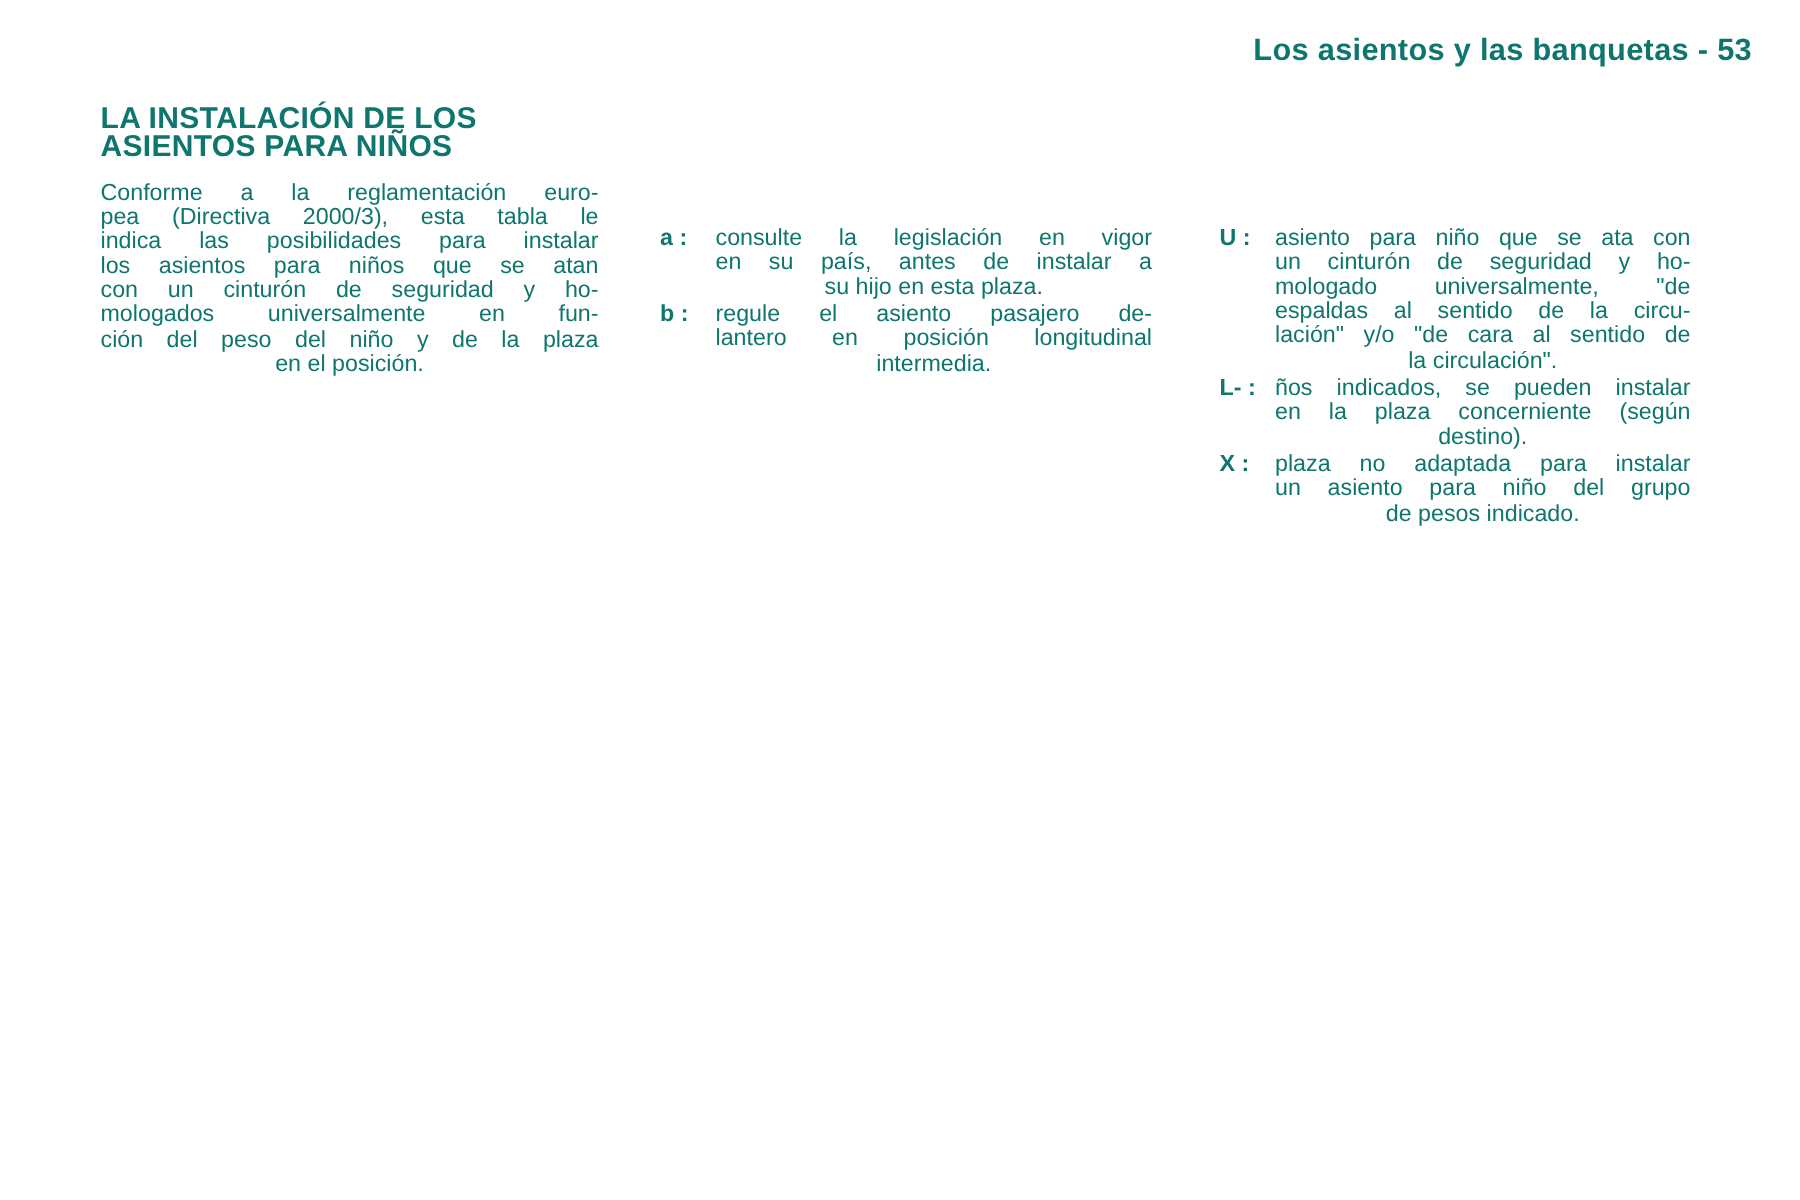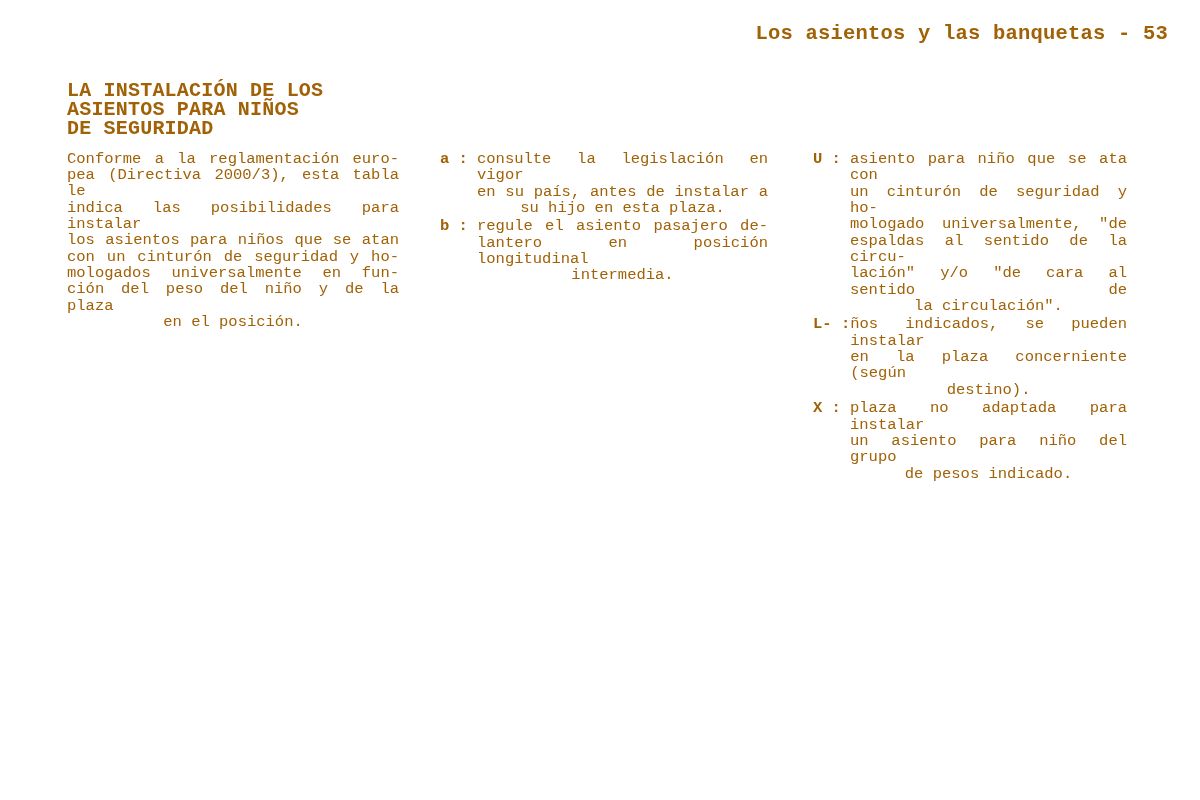--- a/index.html
+++ b/index.html
@@ -6,34 +6,34 @@
     margin: 0;
     padding: 0;
     background: #ffffff;
   }
   .page {
     position: relative;
     width: 1200px;
     height: 800px;
     background: #ffffff;
     overflow: hidden;
-    font-family: Liberation Mono, monospace;
-    color: #a16207;
+    font-family: Liberation Sans, sans-serif;
+    color: #0f766e;
   }
   .hdr {
     position: absolute;
     top: 22px;
     right: 32px;
     font-size: 20.5px;
     font-weight: 700;
     letter-spacing: 0.2px;
     white-space: nowrap;
   }
   .col { position: absolute; }
-  .col-left  { left: 67px;  top: 81px;  width: 332px; }
+  .col-left  { left: 67px;  top: 70px;  width: 332px; }
   .col-mid   { left: 440px; top: 151px; width: 328px; }
   .col-right { left: 813px; top: 151px; width: 314px; }
 
   .heading { margin: 0 0 12.5px 0; }
   .hln {
     font-size: 20px;
     font-weight: 700;
     line-height: 19px;
     letter-spacing: 0.2px;
     white-space: nowrap;
@@ -68,21 +68,20 @@
 <body>
 
 <div class="page">
 
   <div class="hdr">Los asientos y las banquetas - 53</div>
 
   <div class="col col-left">
     <div class="heading">
       <div class="hln">LA INSTALACIÓN DE LOS</div>
       <div class="hln">ASIENTOS PARA NIÑOS</div>
-      <div class="hln">DE SEGURIDAD</div>
     </div>
     <div class="para">
       <div class="ln">Conforme a la reglamentación euro-</div>
       <div class="ln">pea (Directiva 2000/3), esta tabla le</div>
       <div class="ln">indica las posibilidades para instalar</div>
       <div class="ln">los asientos para niños que se atan</div>
       <div class="ln">con un cinturón de seguridad y ho-</div>
       <div class="ln">mologados universalmente en fun-</div>
       <div class="ln">ción del peso del niño y de la plaza</div>
       <div class="ln-last">en el posición.</div>

